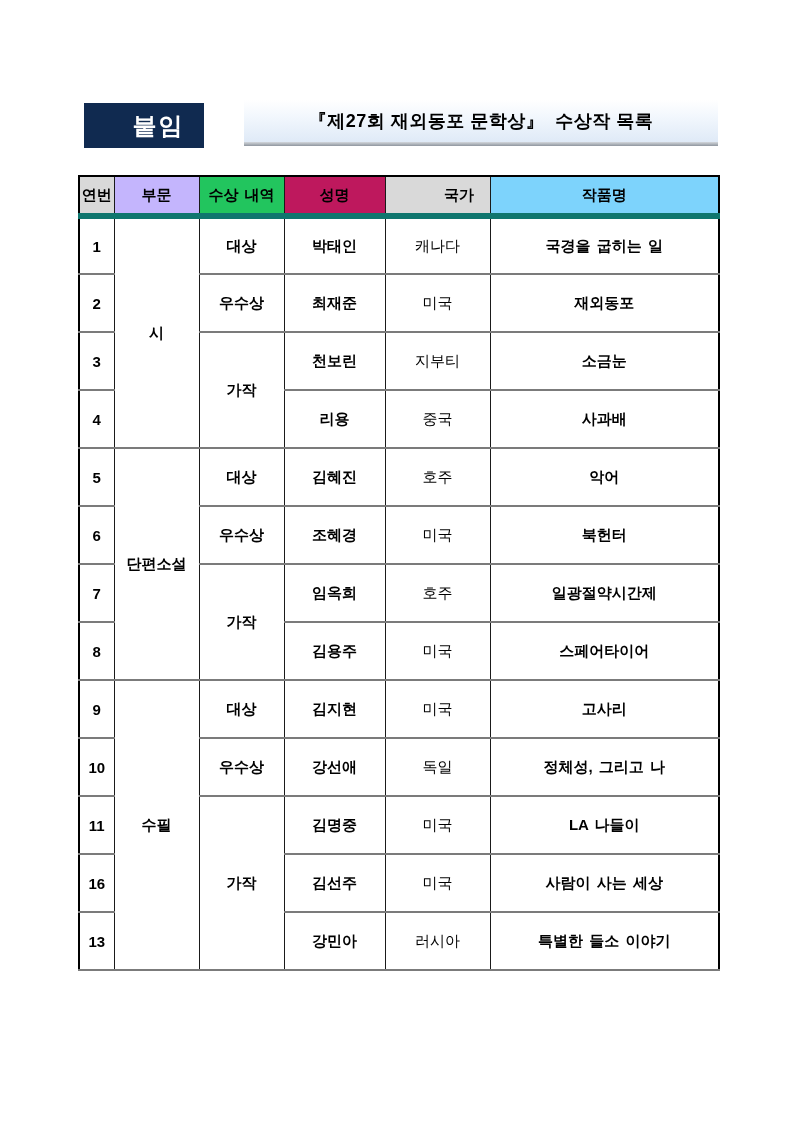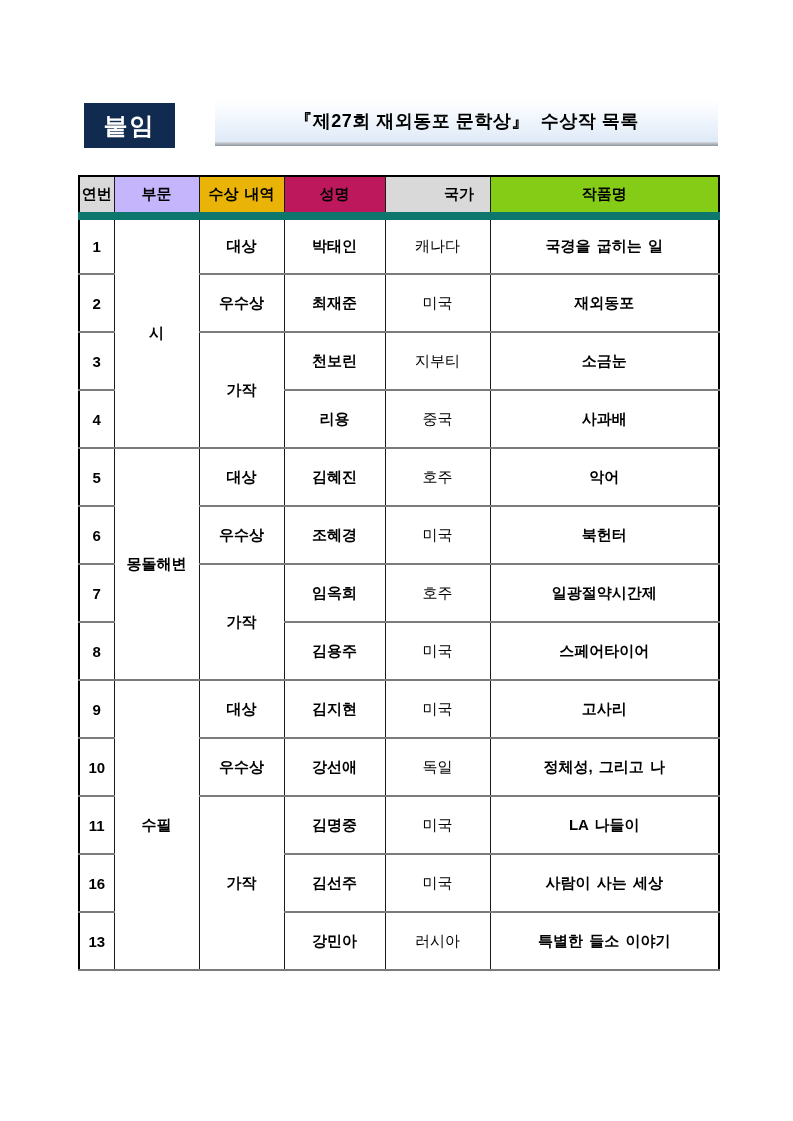--- a/index.html
+++ b/index.html
@@ -79,59 +79,59 @@
     font-size: 15px;
     word-spacing: 2px;
     overflow: hidden;
   }
   table.awards thead tr { height: 40px; }
   table.awards tbody tr { height: 58px; }
   table.awards thead th {
     background: #d9d9d9;
     font-weight: bold;
     border-top: 2px solid #000;
-    border-bottom: 8px solid #0f766e;
+    border-bottom: 6px solid #0f766e;
     font-size: 15px;
   }
   td.cell-no { font-weight: bold; }
   td.cell-category { font-weight: bold; font-size: 16px; }
   td.cell-award { font-weight: bold; font-size: 15px; margin-left: 8px; }
   td.cell-name { font-weight: bold; font-size: 16px; }
   td.cell-country { font-weight: normal; }
   td.cell-work { font-weight: bold; }
 </style>
 </head>
 <body style="background: rgb(255, 255, 255);">
 
 <div class="header-row">
-  <div class="badge" style="background: rgb(16, 42, 80);">
+  <div class="badge" style="background: rgb(16, 42, 80); padding-left: 29px;">
     <span>붙임</span>
   </div>
   <div class="title-bar">
     <span class="title-text">『제27회 재외동포 문학상』  수상작 목록</span>
   </div>
 </div>
 
 <table class="awards">
   <colgroup>
     <col style="width:35px">
     <col style="width:85px">
     <col style="width:85px">
     <col style="width:101px">
     <col style="width:105px">
     <col style="width:229px">
   </colgroup>
   <thead>
     <tr>
         <th style="background: rgb(217, 217, 217);">연번</th>
         <th style="background: #c4b5fd;">부문</th>
-        <th style="background: #eab308;">수상 내역</th>
+        <th style="background: #22c55e;">수상 내역</th>
         <th style="background: #be185d;">성명</th>
         <th style="background: rgb(217, 217, 217); padding-left: 43px;">국가</th>
-        <th style="background: #84cc16;">작품명</th>
+        <th style="background: #7dd3fc;">작품명</th>
       </tr>
   </thead>
   <tbody>
       <tr>
         <td class="cell-no">1</td>
         <td class="cell-category" rowspan="4">시</td>
         <td class="cell-award">대상</td>
         <td class="cell-name">박태인</td>
         <td class="cell-country">캐나다</td>
         <td class="cell-work">국경을 굽히는 일</td>
@@ -151,21 +151,21 @@
         <td class="cell-work">소금눈</td>
       </tr>
       <tr>
         <td class="cell-no">4</td>
         <td class="cell-name">리용</td>
         <td class="cell-country">중국</td>
         <td class="cell-work">사과배</td>
       </tr>
       <tr>
         <td class="cell-no">5</td>
-        <td class="cell-category" rowspan="4">몽돌해변</td>
+        <td class="cell-category" rowspan="4">단편소설</td>
         <td class="cell-award">대상</td>
         <td class="cell-name">김혜진</td>
         <td class="cell-country">호주</td>
         <td class="cell-work">악어</td>
       </tr>
       <tr>
         <td class="cell-no">6</td>
         <td class="cell-award">우수상</td>
         <td class="cell-name">조혜경</td>
         <td class="cell-country">미국</td>

